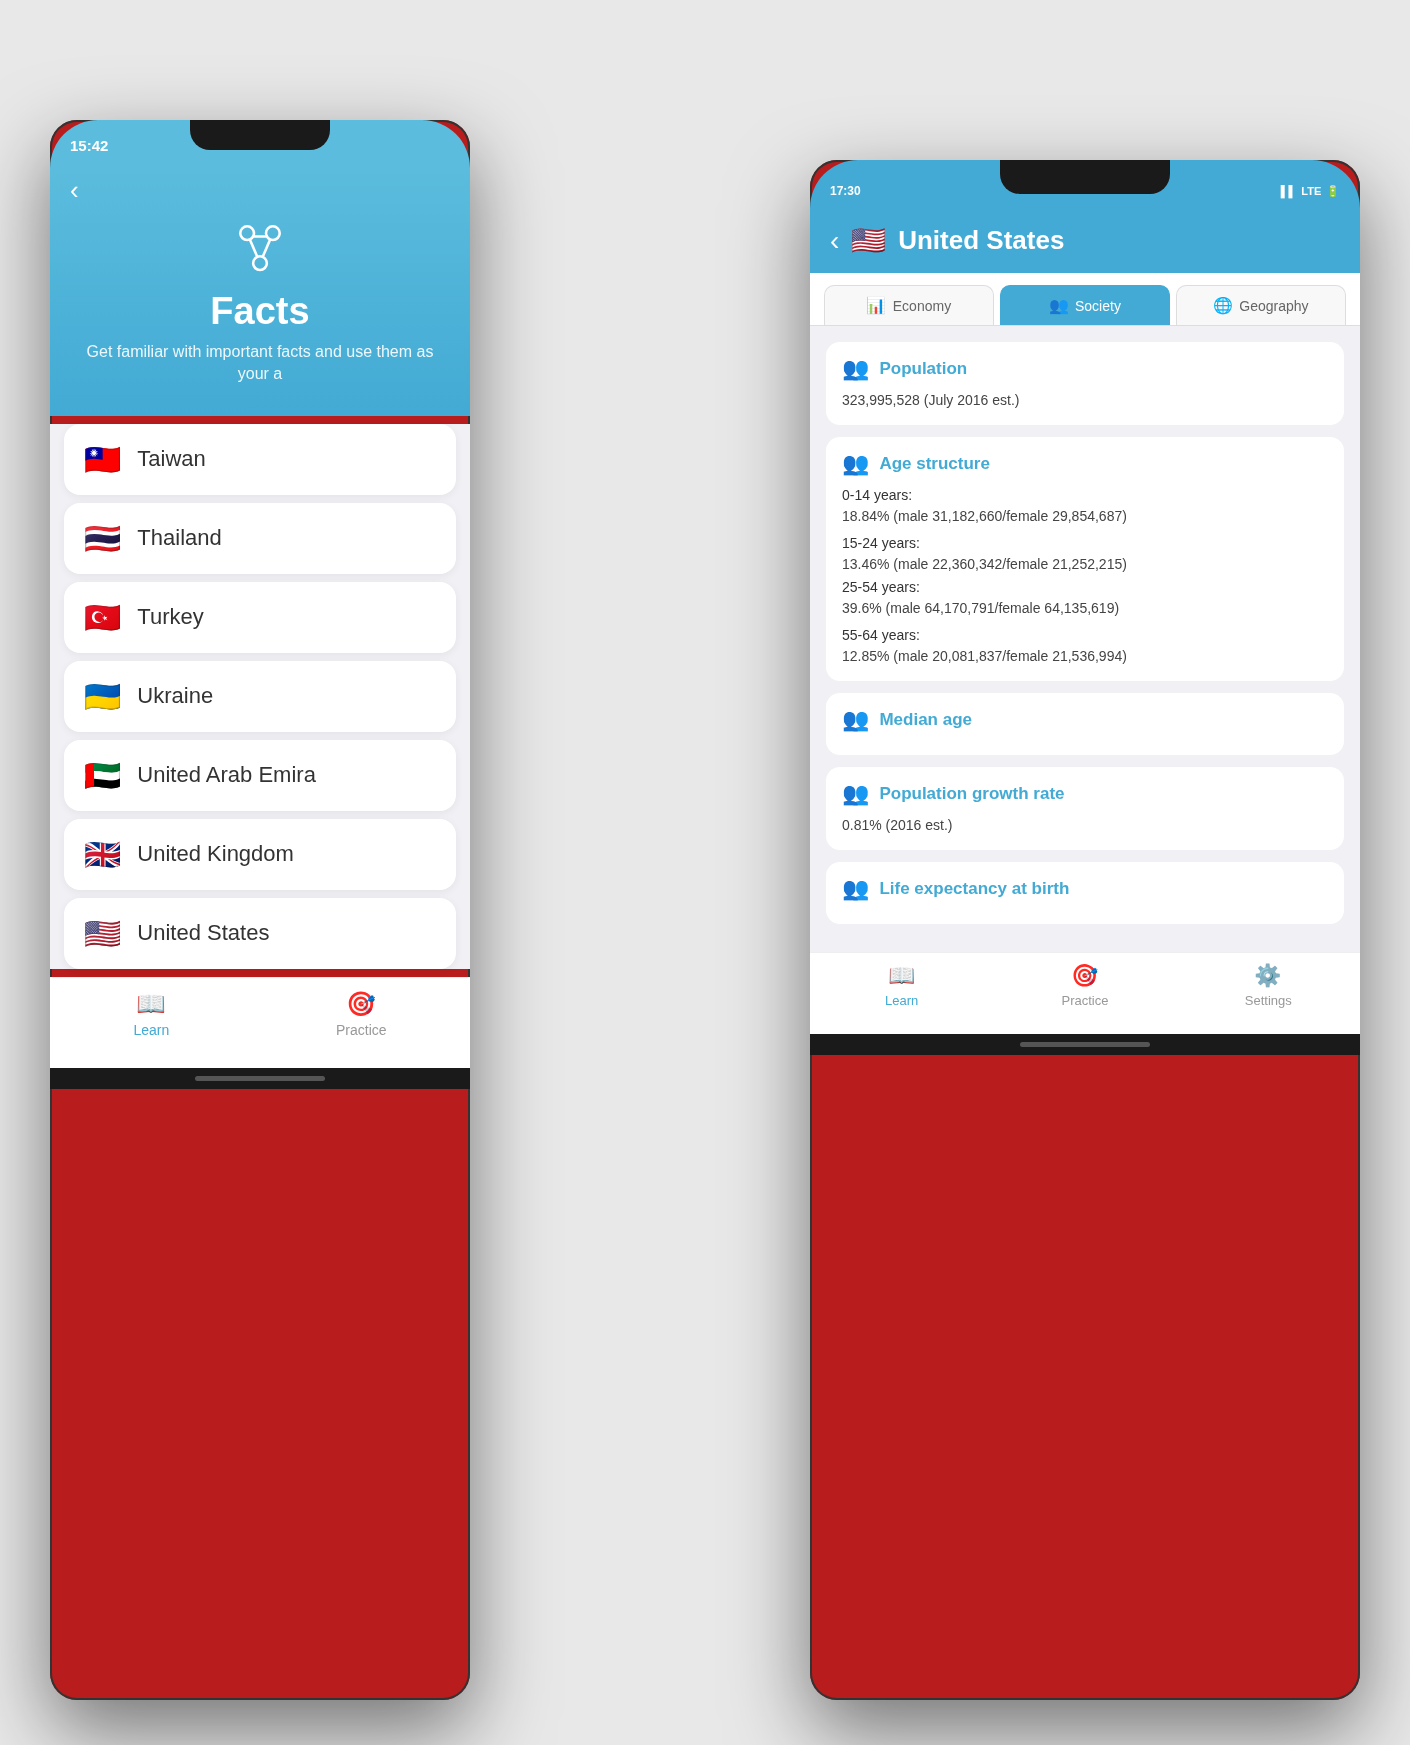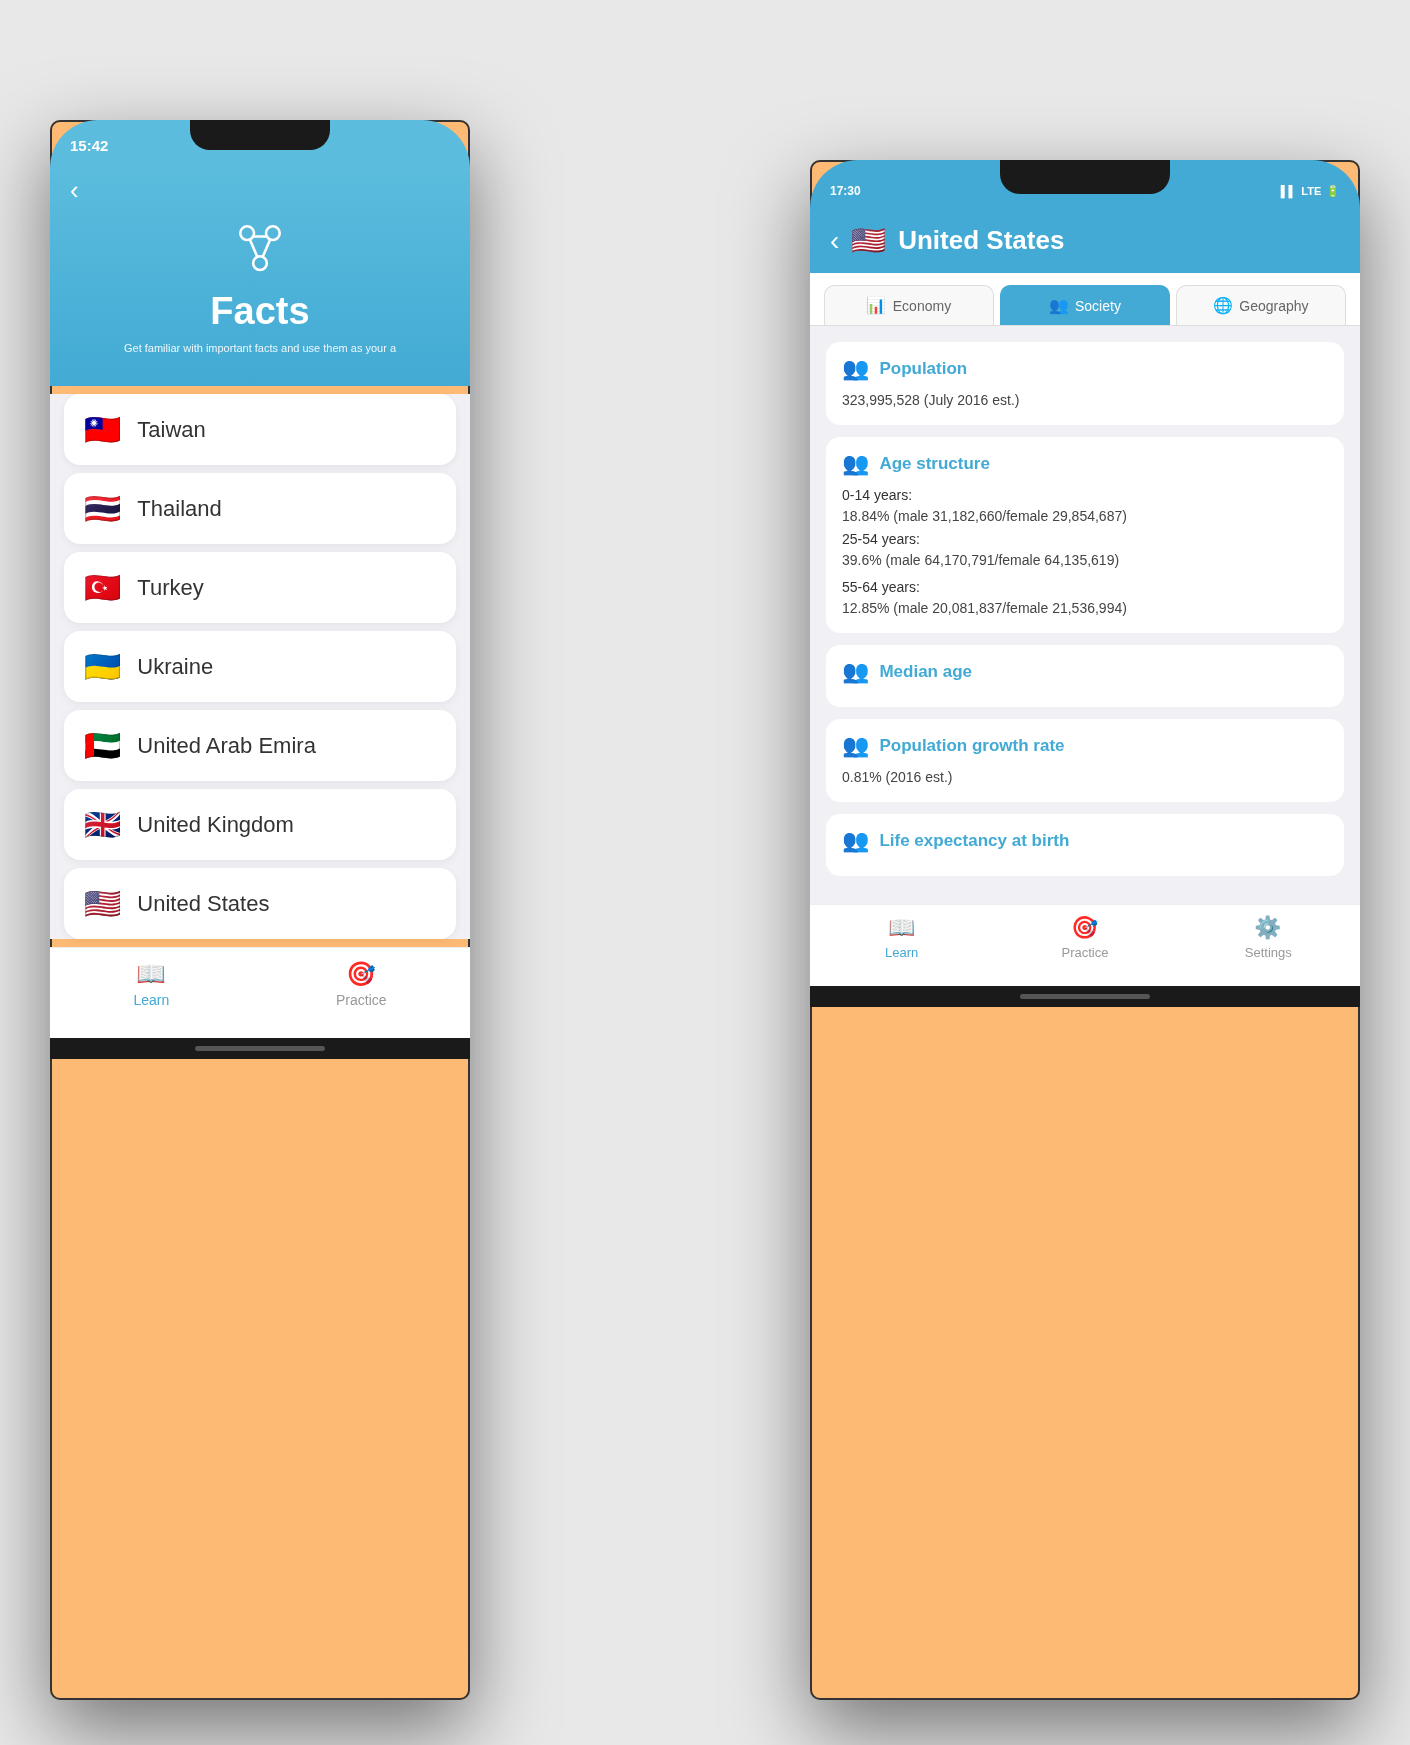--- a/index.html
+++ b/index.html
@@ -17,22 +17,22 @@
       width: 1410px;
       height: 1745px;
       display: flex;
       align-items: center;
       justify-content: center;
     }
 
     
     .phone {
       position: absolute;
-      border-radius: 10px;
-      background: #fdba74;
+      border-radius: 27px;
+      background: #b91c1c;
       box-shadow: 0 30px 80px rgba(0,0,0,0.5), inset 0 0 0 2px #333;
     }
     .phone-inner {
       overflow: hidden;
       border-radius: 48px;
       position: relative;
     }
     .notch {
       position: absolute;
       top: 0;
@@ -94,21 +94,21 @@
     .network-icon {
       margin-bottom: 10px;
     }
     .network-icon svg { width: 70px; height: 60px; }
     .left-header h1 {
       font-size: 38px;
       font-weight: 700;
       margin-bottom: 8px;
     }
     .left-header p {
-      font-size: 11px;
+      font-size: 16px;
       text-align: center;
       opacity: 0.9;
       line-height: 1.4;
     }
 
     
     .country-list {
       background: #f0f0f5;
       flex: 1;
     }
@@ -407,20 +407,21 @@
           <div class="section-value">323,995,528 (July 2016 est.)</div>
         </div>
 
         <div class="section">
           <div class="section-header">
             <span class="section-icon">👥</span>
             <span class="section-title">Age structure</span>
           </div>
           <div class="section-value">
             <div><span class="label">0-14 years:</span><br>18.84% (male 31,182,660/female 29,854,687)</div>
+            <div style="margin-top:6px"><span class="label">15-24 years:</span><br>13.46% (male 22,360,342/female 21,252,215)</div>
             <div style="margin-top:2px"><span class="label">25-54 years:</span><br>39.6% (male 64,170,791/female 64,135,619)</div>
             <div style="margin-top:6px"><span class="label">55-64 years:</span><br>12.85% (male 20,081,837/female 21,536,994)</div>
           </div>
         </div>
 
         <div class="section">
           <div class="section-header">
             <span class="section-icon">👥</span>
             <span class="section-title">Median age</span>
           </div>

